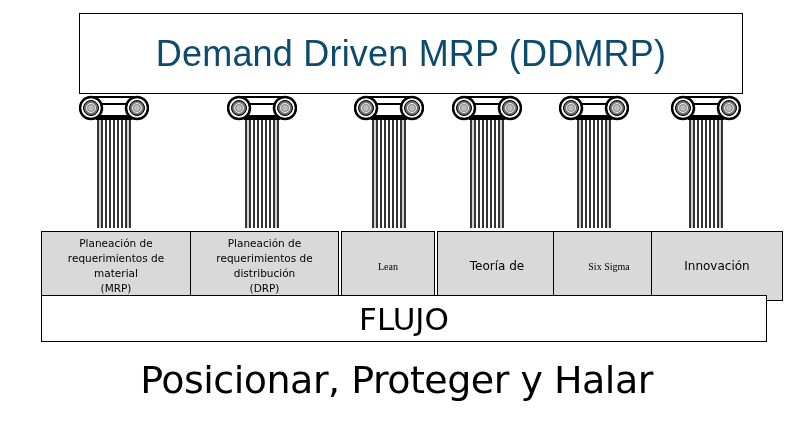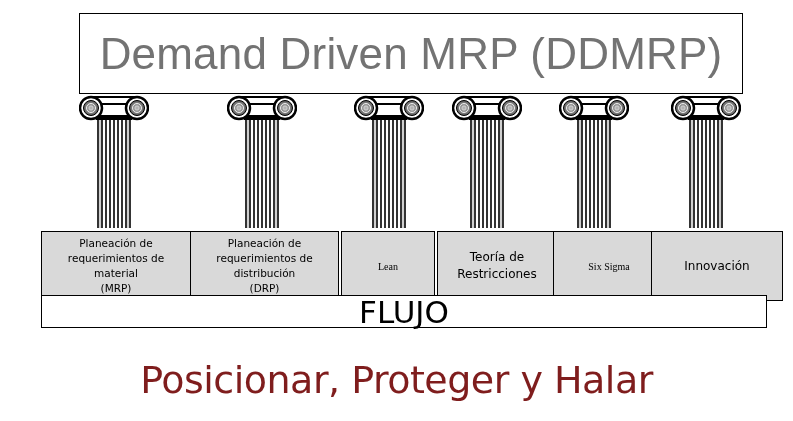--- a/index.html
+++ b/index.html
@@ -1,27 +1,27 @@
 <!DOCTYPE html>
 <html><head>
 <meta charset="utf-8">
 <style>
   html,body{margin:0;padding:0;background:#fff;}
   body{width:793px;height:421px;position:relative;overflow:hidden;font-family:"Liberation Sans",sans-serif;}
   .top-box{position:absolute;left:79px;top:13px;width:664px;height:81px;border:1.5px solid #000;box-sizing:border-box;display:flex;align-items:center;justify-content:center;background:#fff;}
-  .top-box span{font-size:44px;color:#737373;letter-spacing:0.2px;}
+  .top-box span{font-size:36px;color:#0c4a6e;letter-spacing:0.2px;}
   .column{position:absolute;top:95px;width:70px;height:133px;}
   .column svg{width:70px;height:133px;display:block;}
   .pillar-box{position:absolute;top:231px;height:70px;background:#d9d9d9;border:1.5px solid #000;box-sizing:border-box;display:flex;flex-direction:column;align-items:center;justify-content:center;text-align:center;color:#000;}
   .pillar-box .line{font-family:"DejaVu Sans",sans-serif;font-size:10.5px;line-height:15px;}
   .pillar-box .line.big{font-family:Liberation Serif, serif;font-size:10px;line-height:19px;}
   .pillar-box .line.mid{font-family:"DejaVu Sans",sans-serif;font-size:12px;line-height:17px;}
-  .flujo-box{position:absolute;left:41px;top:295px;width:726px;height:33px;border:1.5px solid #000;box-sizing:border-box;display:flex;align-items:center;justify-content:center;background:#fff;}
+  .flujo-box{position:absolute;left:41px;top:295px;width:726px;height:47px;border:1.5px solid #000;box-sizing:border-box;display:flex;align-items:center;justify-content:center;background:#fff;}
   .flujo-box span{font-family:"DejaVu Sans",sans-serif;font-size:31px;color:#000;}
-  .tagline{position:absolute;left:0;width:793px;top:358px;text-align:center;font-family:"DejaVu Sans",sans-serif;font-size:38px;color:#7f1d1d;letter-spacing:-0.5px;}
+  .tagline{position:absolute;left:0;width:793px;top:358px;text-align:center;font-family:"DejaVu Sans",sans-serif;font-size:38px;color:#000000;letter-spacing:-0.5px;}
 </style>
 </head>
 <body>
 
 <div class="top-box">
   <span>Demand Driven MRP (DDMRP)</span>
 </div>
 
 <div class="column" style="left:79px">
 <svg viewBox="0 0 70 133" xmlns="http://www.w3.org/2000/svg">
@@ -274,21 +274,20 @@
   <div class="line">Planeación de</div>
   <div class="line">requerimientos de</div>
   <div class="line">distribución</div>
   <div class="line">(DRP)</div>
 </div>
 <div class="pillar-box" style="left:341px;width:94px">
   <div class="line big">Lean</div>
 </div>
 <div class="pillar-box" style="left:437px;width:120px">
   <div class="line mid">Teoría de</div>
-  <div class="line mid">Restricciones</div>
 </div>
 <div class="pillar-box" style="left:553px;width:112px">
   <div class="line big">Six Sigma</div>
 </div>
 <div class="pillar-box" style="left:651px;width:132px">
   <div class="line mid">Innovación</div>
 </div>
 
 <div class="flujo-box">
   <span>FLUJO</span>

